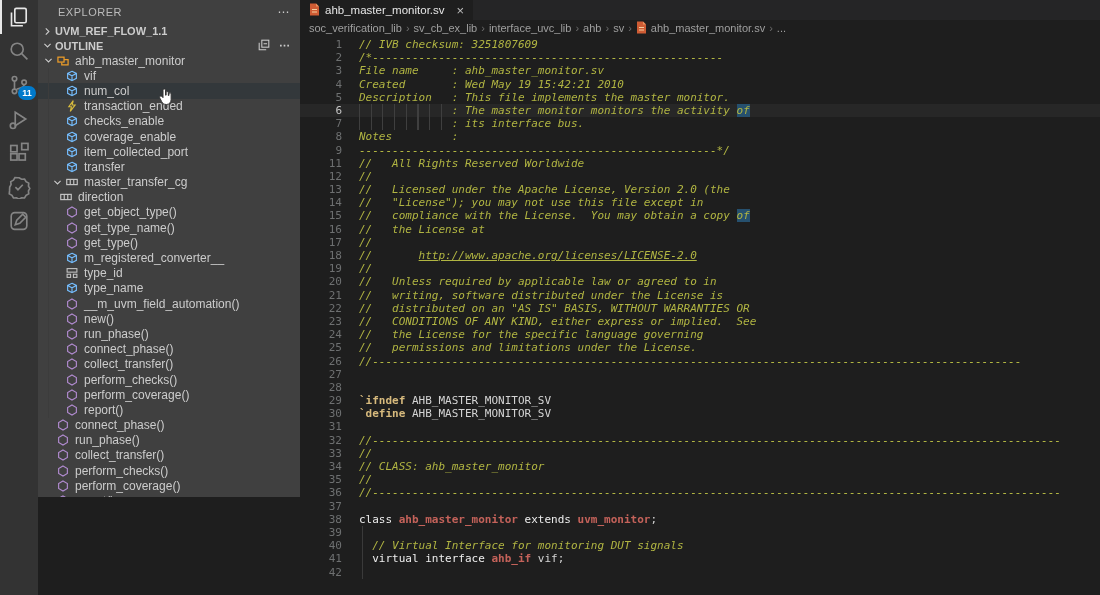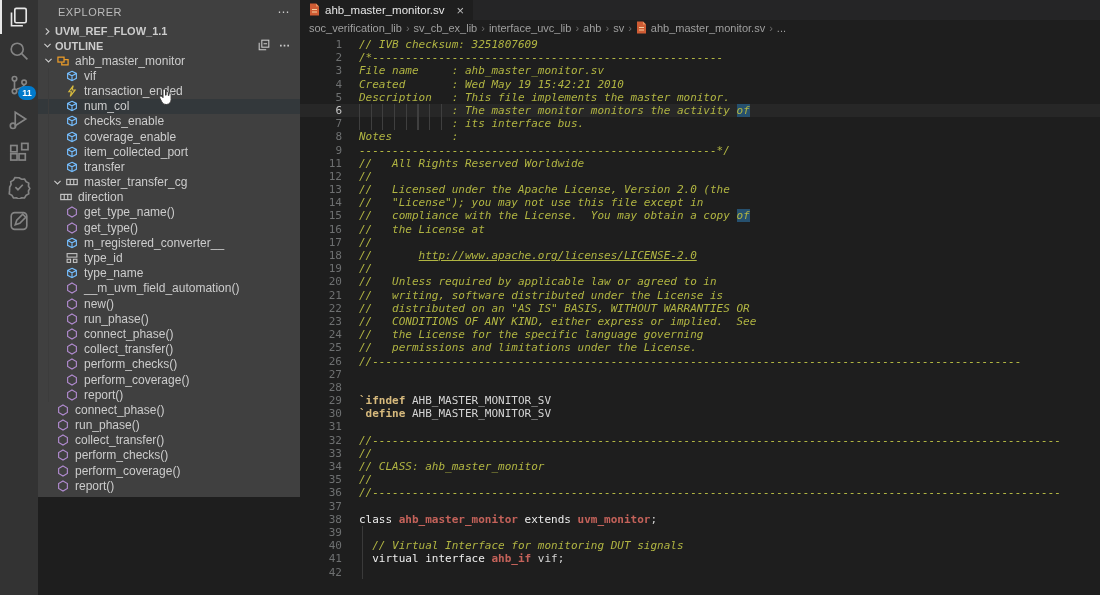--- a/index.html
+++ b/index.html
@@ -175,37 +175,37 @@
         </div>
         <div class="trow lv1">
           <span class="chevslot"></span>
           <span class="sym" style="color: rgb(117, 190, 255);">
             <svg width="14" height="14" viewBox="0 0 16 16" fill="none" stroke="currentColor" stroke-width="1.1" style="stroke-width:1.3">
               <path d="M8 2.6l5 2.5v5.6L8 13.4 3 10.7V5.1z M3 5.1l5 2.6 5-2.6 M8 7.7v5.7"></path>
             </svg>
           </span>
           <span>vif</span>
         </div>
+        <div class="trow lv1 hover">
+          <span class="chevslot"></span>
+          <span class="sym" style="color: rgb(117, 190, 255);">
+            <svg width="14" height="14" viewBox="0 0 16 16" fill="none" stroke="currentColor" stroke-width="1.1" style="stroke-width:1.3">
+              <path d="M8 2.6l5 2.5v5.6L8 13.4 3 10.7V5.1z M3 5.1l5 2.6 5-2.6 M8 7.7v5.7"></path>
+            </svg>
+          </span>
+          <span>num_col</span>
+        </div>
         <div class="trow lv1">
           <span class="chevslot"></span>
           <span class="sym" style="color: rgb(215, 186, 61);">
             <svg width="14" height="14" viewBox="0 0 16 16" fill="none" stroke="currentColor" stroke-width="1.1" style="stroke-width:1.3">
               <path d="M9.4 1.8 4.4 8.8h3L6 14.2l5.6-7.4H8.2z"></path>
             </svg>
           </span>
           <span>transaction_ended</span>
-        </div>
-        <div class="trow lv1 hover">
-          <span class="chevslot"></span>
-          <span class="sym" style="color: rgb(117, 190, 255);">
-            <svg width="14" height="14" viewBox="0 0 16 16" fill="none" stroke="currentColor" stroke-width="1.1" style="stroke-width:1.3">
-              <path d="M8 2.6l5 2.5v5.6L8 13.4 3 10.7V5.1z M3 5.1l5 2.6 5-2.6 M8 7.7v5.7"></path>
-            </svg>
-          </span>
-          <span>num_col</span>
         </div>
         <div class="trow lv1">
           <span class="chevslot"></span>
           <span class="sym" style="color: rgb(117, 190, 255);">
             <svg width="14" height="14" viewBox="0 0 16 16" fill="none" stroke="currentColor" stroke-width="1.1" style="stroke-width:1.3">
               <path d="M8 2.6l5 2.5v5.6L8 13.4 3 10.7V5.1z M3 5.1l5 2.6 5-2.6 M8 7.7v5.7"></path>
             </svg>
           </span>
           <span>checks_enable</span>
         </div>
@@ -252,20 +252,29 @@
         </div>
         <div class="trow lv2">
           <span class="chevslot"></span>
           <span class="sym" style="color: rgb(200, 200, 200);">
             <svg width="14" height="14" viewBox="0 0 16 16" fill="none" stroke="currentColor" stroke-width="1.1" style="stroke-width:1.3">
               <rect x="2" y="5" width="12" height="6"></rect>
               <path d="M6 5v6 M10 5v6"></path>
             </svg>
           </span>
           <span>direction</span>
+        </div>
+        <div class="trow lv1">
+          <span class="chevslot"></span>
+          <span class="sym" style="color: rgb(177, 139, 208);">
+            <svg width="14" height="14" viewBox="0 0 16 16" fill="none" stroke="currentColor" stroke-width="1.1" style="stroke-width:1.3">
+              <path d="M8 2.2l5 2.9v5.8l-5 2.9-5-2.9V5.1z"></path>
+            </svg>
+          </span>
+          <span>get_object_type()</span>
         </div>
         <div class="trow lv1">
           <span class="chevslot"></span>
           <span class="sym" style="color: rgb(177, 139, 208);">
             <svg width="14" height="14" viewBox="0 0 16 16" fill="none" stroke="currentColor" stroke-width="1.1" style="stroke-width:1.3">
               <path d="M8 2.2l5 2.9v5.8l-5 2.9-5-2.9V5.1z"></path>
             </svg>
           </span>
           <span>get_type_name()</span>
         </div>

